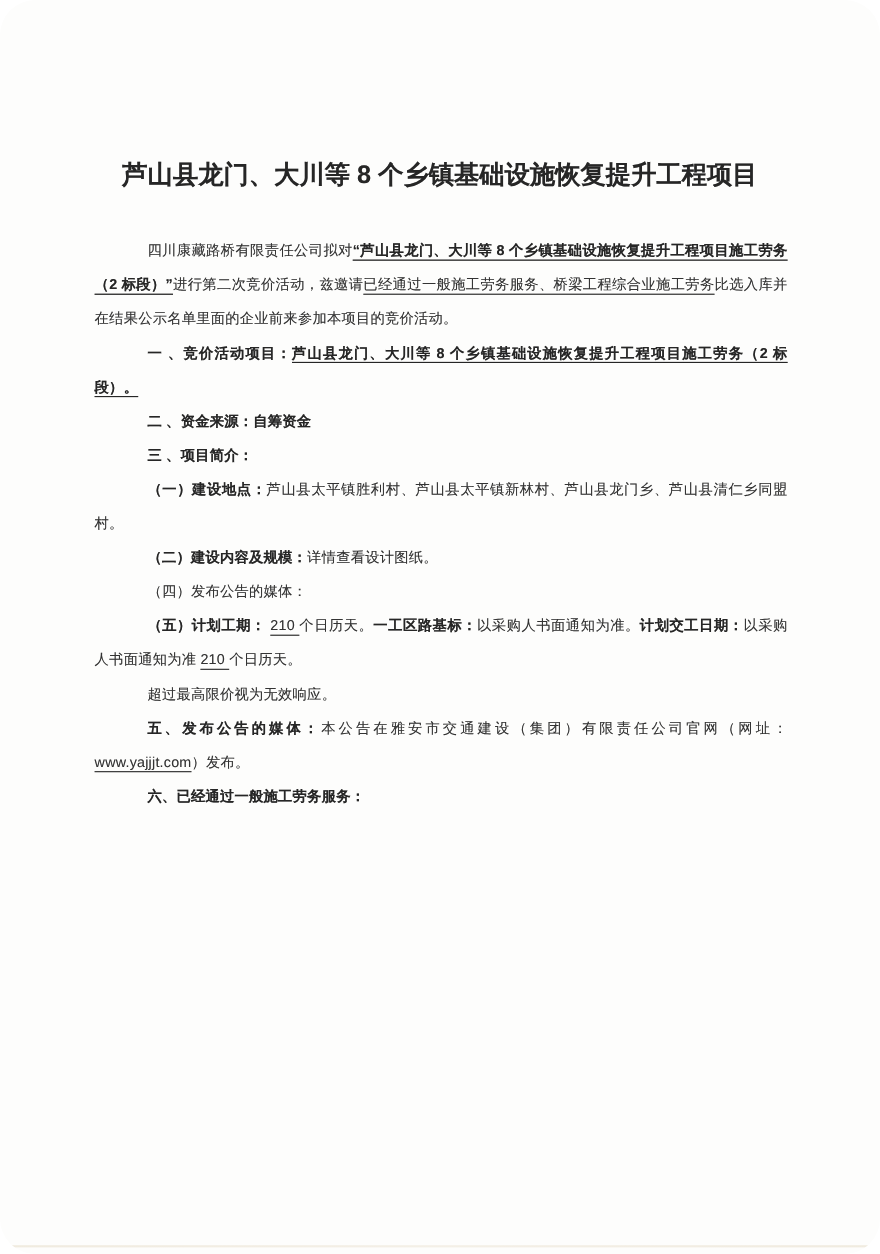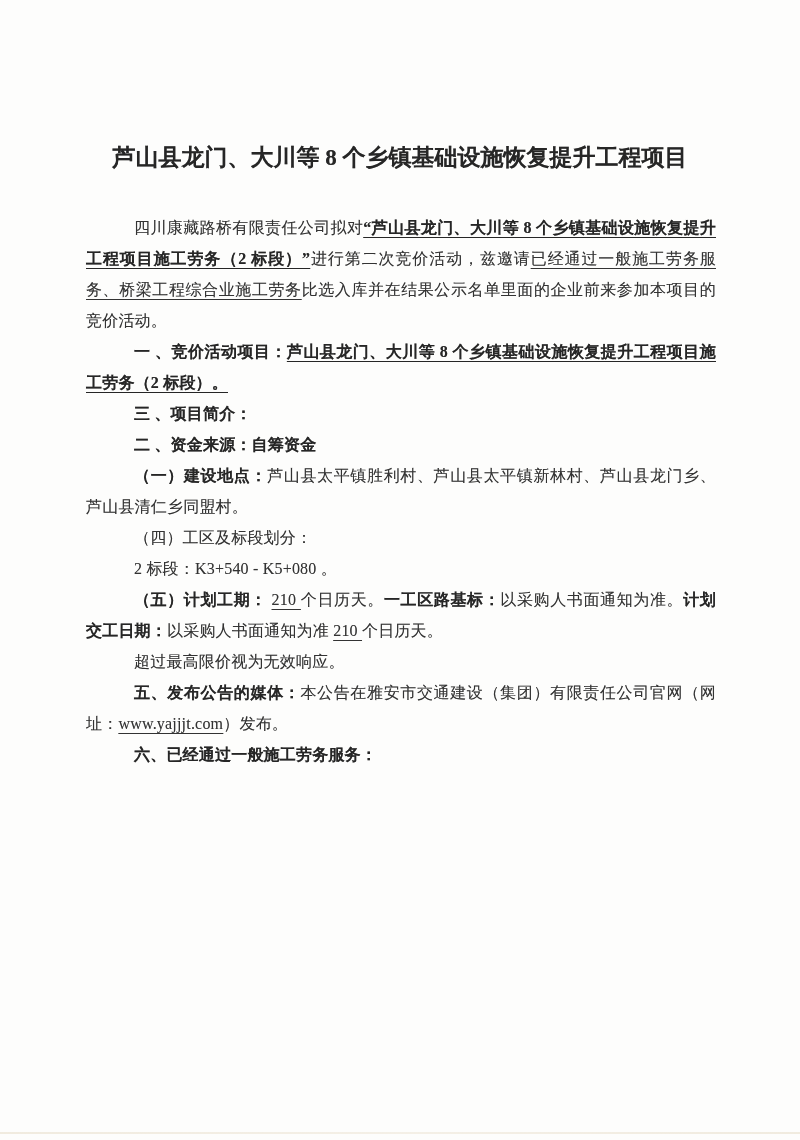--- a/index.html
+++ b/index.html
@@ -7,22 +7,23 @@
     padding: 0;
     background: #ffffff;
   }
   .page {
     position: relative;
     width: 800px;
     height: 1140px;
     margin: 0 auto;
     background: #fdfdfc;
     overflow: hidden;
-    font-family: Liberation Serif, serif;
+    font-family: Liberation Sans, sans-serif;
     color: #2e2e2e;
+    border-radius: 32px;
   }
   
   .scan-edge {
     position: absolute;
     left: 0;
     right: 0;
     bottom: 6px;
     height: 2px;
     background: linear-gradient(to right, #efe9dc, #f3eee4 50%, #efe9dc);
     opacity: 0.9;
@@ -37,21 +38,21 @@
   }
   .doc-title.line1 { padding-top: 127px; }
   .doc-title.line2 { margin-top: 32px; }
   .doc-body {
     margin-top: 38px;
     padding-left: 86px;
     padding-right: 84px;
   }
   .doc-body p {
     margin: 0;
-    font-size: 16px;
+    font-size: 13px;
     line-height: 31px;
     text-align: justify;
     text-indent: 48px;
     letter-spacing: 0.2px;
     color: #333333;
     text-shadow: 0 0 0.5px rgba(50,50,50,0.35);
   }
   .seg { white-space: pre-wrap; }
   .seg.b {
     font-weight: bold;
@@ -66,25 +67,25 @@
 </style>
 </head>
 <body>
 
 <div class="page">
   <h1 class="doc-title line1">芦山县龙门、大川等 8 个乡镇基础设施恢复提升工程项目</h1>
 
   <div class="doc-body">
       <p><span class="seg">四川康藏路桥有限责任公司拟对</span><span class="seg b u">“芦山县龙门、大川等 8 个乡镇基础设施恢复提升工程项目施工劳务（2 标段）”</span><span class="seg">进行第二次竞价活动，兹邀请</span><span class="seg u">已经通过一般施工劳务服务、桥梁工程综合业施工劳务</span><span class="seg">比选入库并在结果公示名单里面的企业前来参加本项目的竞价活动。</span></p>
       <p><span class="seg b">一 、竞价活动项目：</span><span class="seg b u">芦山县龙门、大川等 8 个乡镇基础设施恢复提升工程项目施工劳务（2 标段）。</span></p>
+      <p><span class="seg b">二 、资金来源：自筹资金</span></p>
       <p><span class="seg b">三 、项目简介：</span></p>
-      <p><span class="seg b">二 、资金来源：自筹资金</span></p>
       <p><span class="seg b">（一）建设地点：</span><span class="seg">芦山县太平镇胜利村、芦山县太平镇新林村、芦山县龙门乡、芦山县清仁乡同盟村。</span></p>
-      <p><span class="seg">（四）工区及标段划分：</span></p>
-      <p><span class="seg">2 标段：K3+540 - K5+080 。</span></p>
+      <p><span class="seg b">（二）建设内容及规模：</span><span class="seg">详情查看设计图纸。</span></p>
+      <p><span class="seg">（四）发布公告的媒体：</span></p>
       <p><span class="seg b">（五）计划工期：</span><span class="seg"> </span><span class="seg u">210 </span><span class="seg">个日历天。</span><span class="seg b">一工区路基标：</span><span class="seg">以采购人书面通知为准。</span><span class="seg b">计划交工日期：</span><span class="seg">以采购人书面通知为准 </span><span class="seg u">210 </span><span class="seg">个日历天。</span></p>
       <p><span class="seg">超过最高限价视为无效响应。</span></p>
       <p><span class="seg b">五、发布公告的媒体：</span><span class="seg">本公告在雅安市交通建设（集团）有限责任公司官网（网址：</span><span class="seg u">www.yajjjt.com</span><span class="seg">）发布。</span></p>
       <p><span class="seg b">六、已经通过一般施工劳务服务：</span></p>
     </div>
 
   <div class="scan-edge"></div>
 </div>
 
 </body></html>

